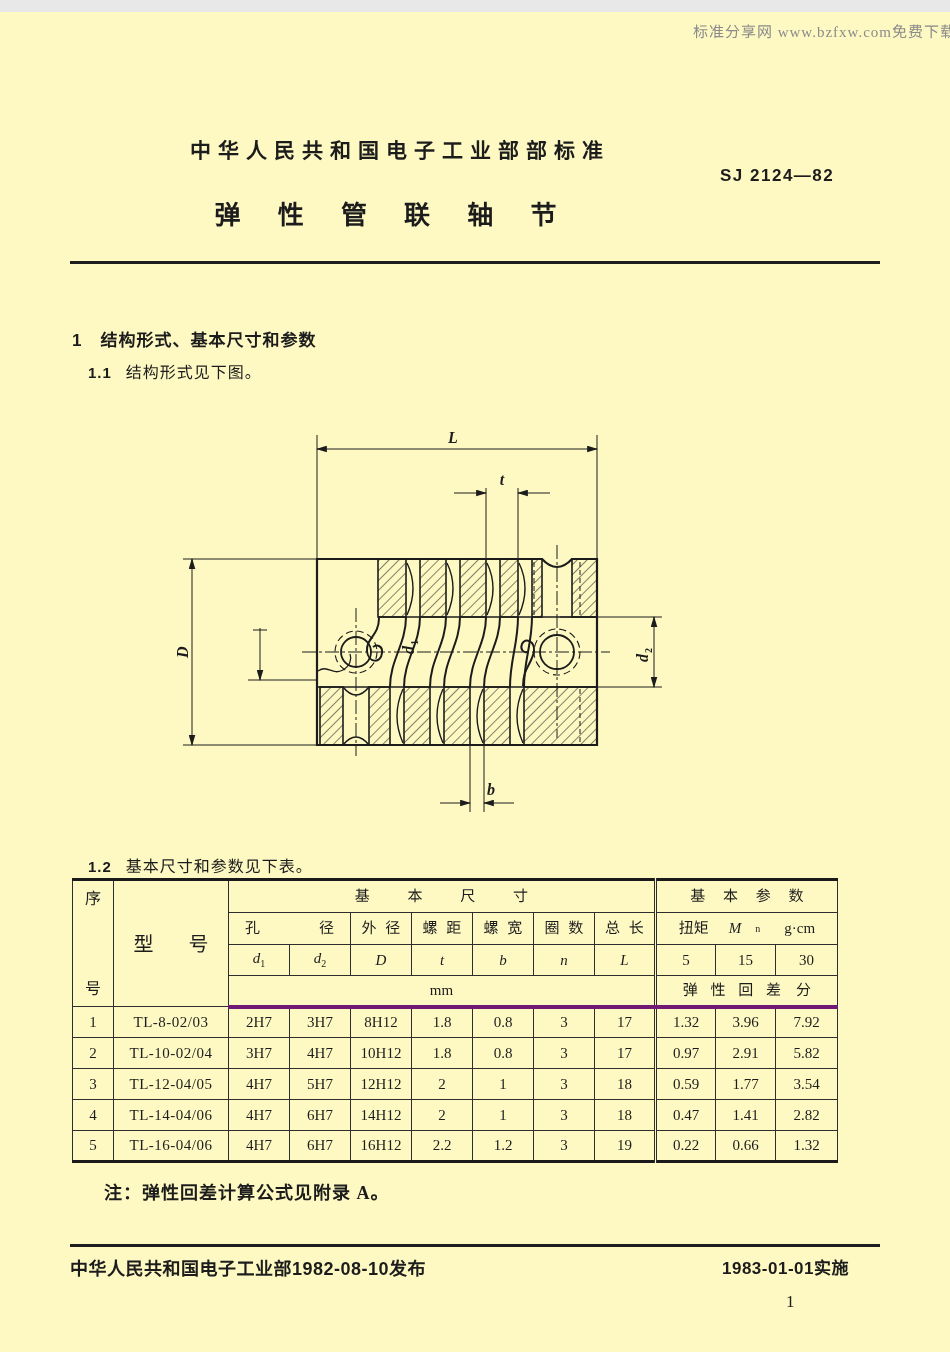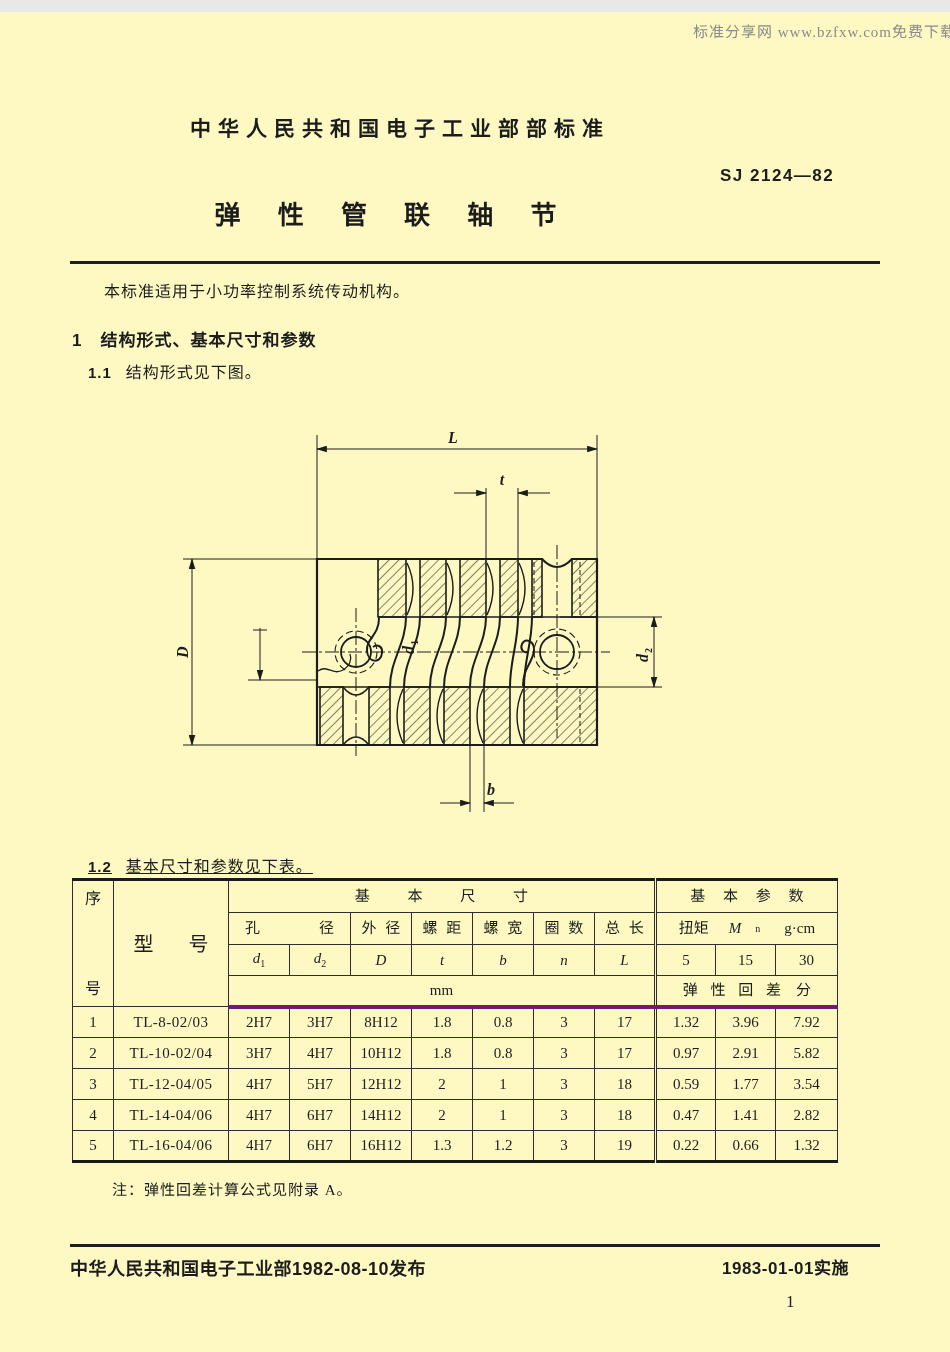--- a/index.html
+++ b/index.html
@@ -8,41 +8,41 @@
     background:#fef9c3;color:#1c1c1c;overflow:hidden;
     font-family:"Liberation Serif","DejaVu Serif",serif;
     padding-left:20px;
   }
   .abs{position:absolute;}
   .sans{font-family:"Liberation Sans","DejaVu Sans",sans-serif;text-align:center;}
   .watermark{
     top:8px;right:14px;font-size:15px;color:#8b8b8b;letter-spacing:1px;
   }
   .ministry{
-    top:100px;left:150px;width:500px;text-align:center;
+    top:122px;left:150px;width:500px;text-align:center;
     font-size:21px;font-weight:700;letter-spacing:7px;white-space:nowrap;
   }
   .stdno{
     top:154px;left:720px;font-size:17px;font-weight:700;letter-spacing:1.5px;
   }
   .doc-title{
     top:182px;left:150px;width:480px;text-align:center;
     font-size:26px;font-weight:700;letter-spacing:9px;word-spacing:12px;white-space:nowrap;
   }
   .rule{left:70px;width:810px;height:3px;background:#1e1e1e;}
   .rule1{top:249px;}
   .rule2{top:1232px;}
   .intro{top:266px;left:104px;font-size:16px;letter-spacing:1px;}
   .h1{top:314px;left:72px;font-size:17px;font-weight:700;letter-spacing:1px;}
   .sub-line{font-size:16px;letter-spacing:1px;}
   .sub-line .num{font-family:"Liberation Sans","DejaVu Sans",sans-serif;font-weight:700;margin-right:14px;font-size:15px;}
   .s11{top:347px;left:88px;}
-  .s12{top:841px;left:88px;text-decoration:underline;}
+  .s12{top:841px;left:88px;}
   .fig{top:410px;left:160px;}
-  .note{top:1166px;left:112px;font-size:15px;letter-spacing:1px;}
+  .note{top:1166px;left:104px;font-size:18px;letter-spacing:1px;font-weight:bold;}
   .foot-left{top:1242px;left:70px;font-size:18px;font-weight:700;letter-spacing:0.5px;}
   .foot-right{top:1242px;left:722px;font-size:17px;font-weight:700;letter-spacing:0.5px;}
   .pageno{top:1280px;left:786px;font-size:17px;}
 
   
   table.spec{
     position:absolute;top:866px;left:72px;border-collapse:collapse;table-layout:fixed;
     font-size:15px;
   }
   table.spec td,table.spec th{
@@ -78,21 +78,20 @@
 <div class="page">
 
   <div class="abs watermark">标准分享网 www.bzfxw.com免费下载</div>
 
   <div class="abs ministry sans">中华人民共和国电子工业部部标准</div>
   <div class="abs stdno sans">SJ 2124—82</div>
   <div class="abs doc-title sans">弹 性 管 联 轴 节</div>
 
   <div class="abs rule rule1"></div>
 
-  <div class="abs intro">本标准适用于小功率控制系统传动机构。</div>
   <div class="abs h1 sans">1　结构形式、基本尺寸和参数</div>
 
   <div class="abs sub-line s11">
     <span class="num">1.1</span><span>结构形式见下图。</span>
   </div>
 
   <svg class="abs fig" width="580" height="400" viewBox="0 0 580 400">
     <defs>
       <pattern id="hatch" patternUnits="userSpaceOnUse" width="7" height="7" patternTransform="rotate(-45)">
         <line x1="0" y1="0" x2="7" y2="0" stroke="#1c1c1c" stroke-width="1.1"></line>
@@ -357,21 +356,21 @@
       <td class="grp-sep">0.47</td>
           <td>1.41</td>
           <td>2.82</td>
     </tr>
     <tr class="dr last">
       <td>5</td>
           <td class="model">TL-16-04/06</td>
       <td>4H7</td>
           <td>6H7</td>
           <td>16H12</td>
-      <td>1.3</td>
+      <td>2.2</td>
           <td>1.2</td>
           <td>3</td>
           <td>19</td>
       <td class="grp-sep">0.22</td>
           <td>0.66</td>
           <td>1.32</td>
     </tr>
   </tbody>
     </table>
 

